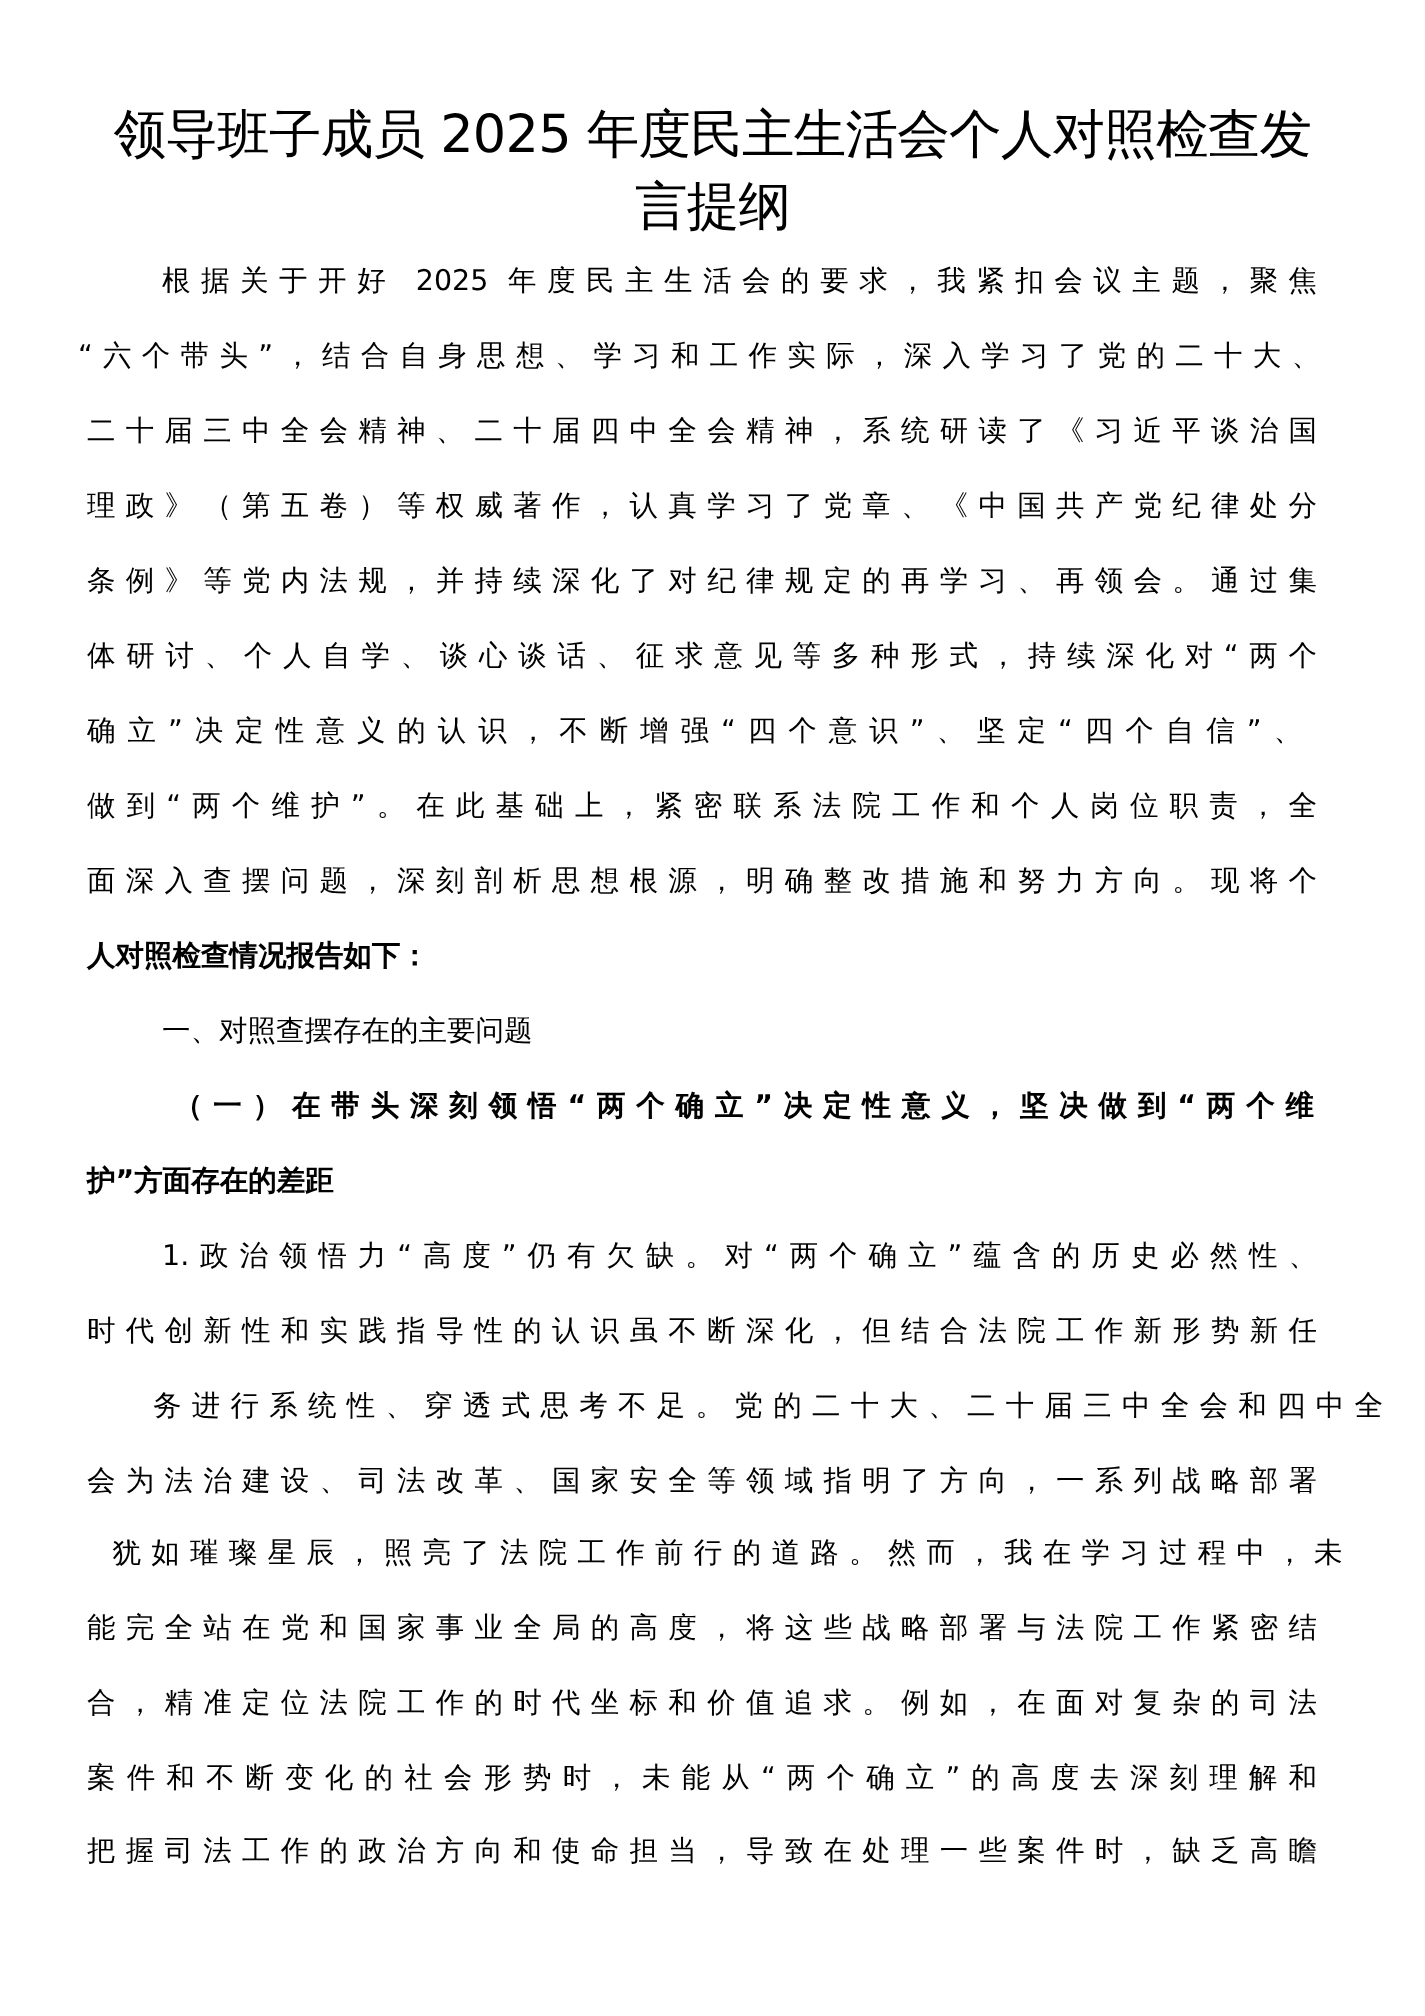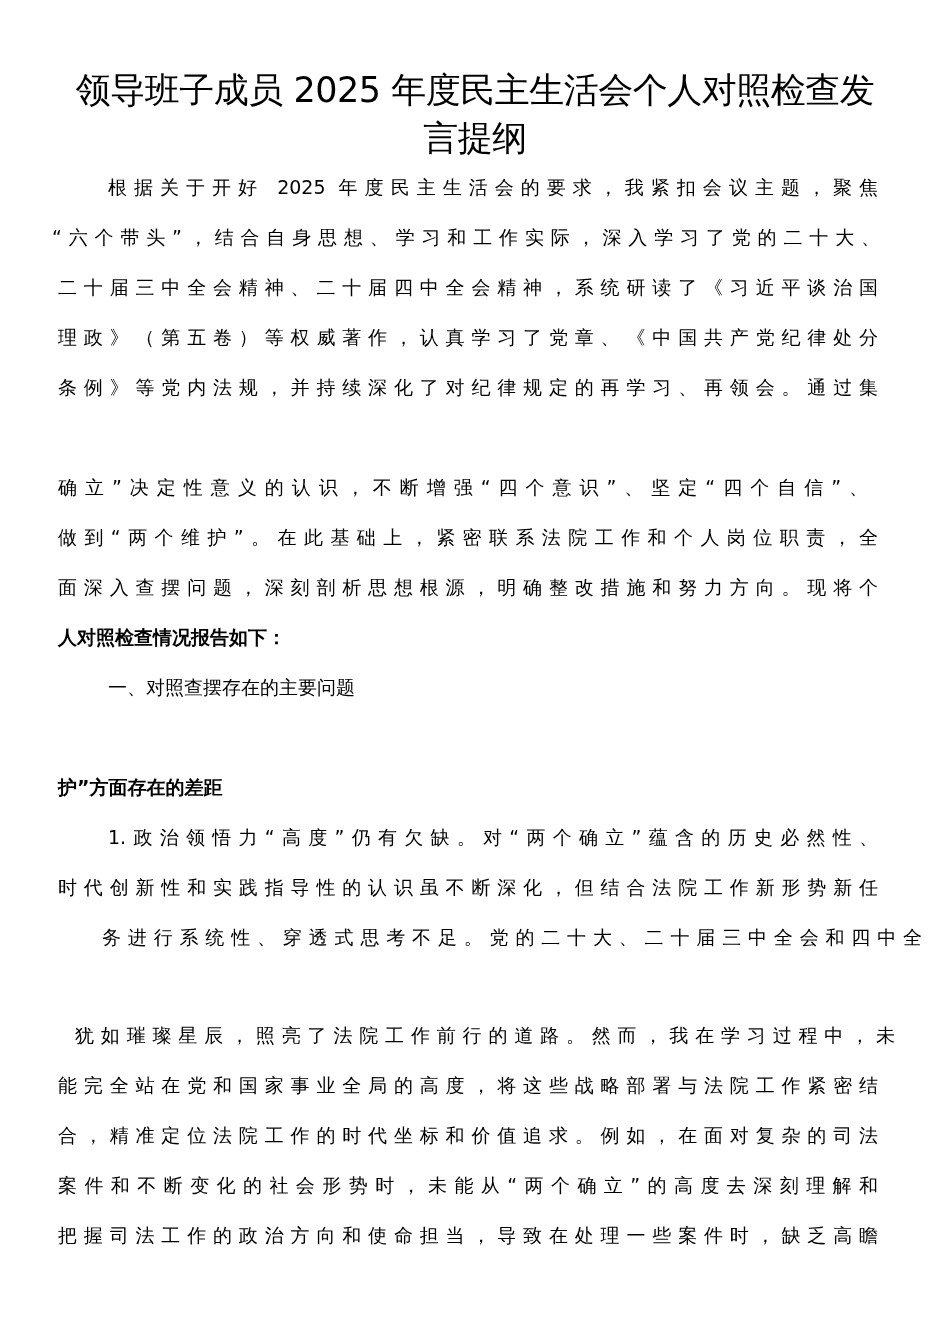--- a/index.html
+++ b/index.html
@@ -59,31 +59,34 @@
 <div class="page">
 
   <div class="title l1">领导班子成员 2025 年度民主生活会个人对照检查发</div>
   <div class="title l2">言提纲</div>
 
   <div class="line indent" style="top:162px;">根据关于开好 2025 年度民主生活会的要求，我紧扣会议主题，聚焦</div>
   <div class="line" style="top:262px;">二十届三中全会精神、二十届四中全会精神，系统研读了《习近平谈治国</div>
   <div class="line" style="top:212px; left:52px; width:828px;">“六个带头”，结合自身思想、学习和工作实际，深入学习了党的二十大、</div>
   <div class="line" style="top:312px;">理政》（第五卷）等权威著作，认真学习了党章、《中国共产党纪律处分</div>
   <div class="line" style="top:362px;">条例》等党内法规，并持续深化了对纪律规定的再学习、再领会。通过集</div>
+  <div class="line" style="top:412px;">体研讨、个人自学、谈心谈话、征求意见等多种形式，持续深化对“两个</div>
   <div class="line" style="top:462px; width:810px;">确立”决定性意义的认识，不断增强“四个意识”、坚定“四个自信”、</div>
   <div class="line" style="top:512px;">做到“两个维护”。在此基础上，紧密联系法院工作和个人岗位职责，全</div>
   <div class="line" style="top:562px;">面深入查摆问题，深刻剖析思想根源，明确整改措施和努力方向。现将个</div>
   <div class="line last" style="top:612px;">人对照检查情况报告如下：</div>
 
   <div class="line indent-h1" style="top:662px;">一、对照查摆存在的主要问题</div>
 
+  <div class="line bold-indent" style="top:712px;">（一）在带头深刻领悟“两个确立”决定性意义，坚决做到“两个维</div>
   <div class="line bold last" style="top:762px;">护”方面存在的差距</div>
 
   <div class="line indent" style="top:812px;">1.政治领悟力“高度”仍有欠缺。对“两个确立”蕴含的历史必然性、</div>
   <div class="line" style="top:862px;">时代创新性和实践指导性的认识虽不断深化，但结合法院工作新形势新任</div>
   <div class="line" style="top:912px;margin-left:44px;">务进行系统性、穿透式思考不足。党的二十大、二十届三中全会和四中全</div>
+  <div class="line" style="top:962px;">会为法治建设、司法改革、国家安全等领域指明了方向，一系列战略部署</div>
   <div class="line" style="top:1010px;margin-left:17px;">犹如璀璨星辰，照亮了法院工作前行的道路。然而，我在学习过程中，未</div>
   <div class="line" style="top:1060px;">能完全站在党和国家事业全局的高度，将这些战略部署与法院工作紧密结</div>
   <div class="line" style="top:1110px;">合，精准定位法院工作的时代坐标和价值追求。例如，在面对复杂的司法</div>
   <div class="line" style="top:1160px;">案件和不断变化的社会形势时，未能从“两个确立”的高度去深刻理解和</div>
-  <div class="line" style="top:1210px;">把握司法工作的政治方向和使命担当，导致在处理一些案件时，缺乏高瞻</div>
+  <div class="line" style="top:1210px;font-family:Liberation Serif, serif;">把握司法工作的政治方向和使命担当，导致在处理一些案件时，缺乏高瞻</div>
 
 </div>
 
 </body></html>

